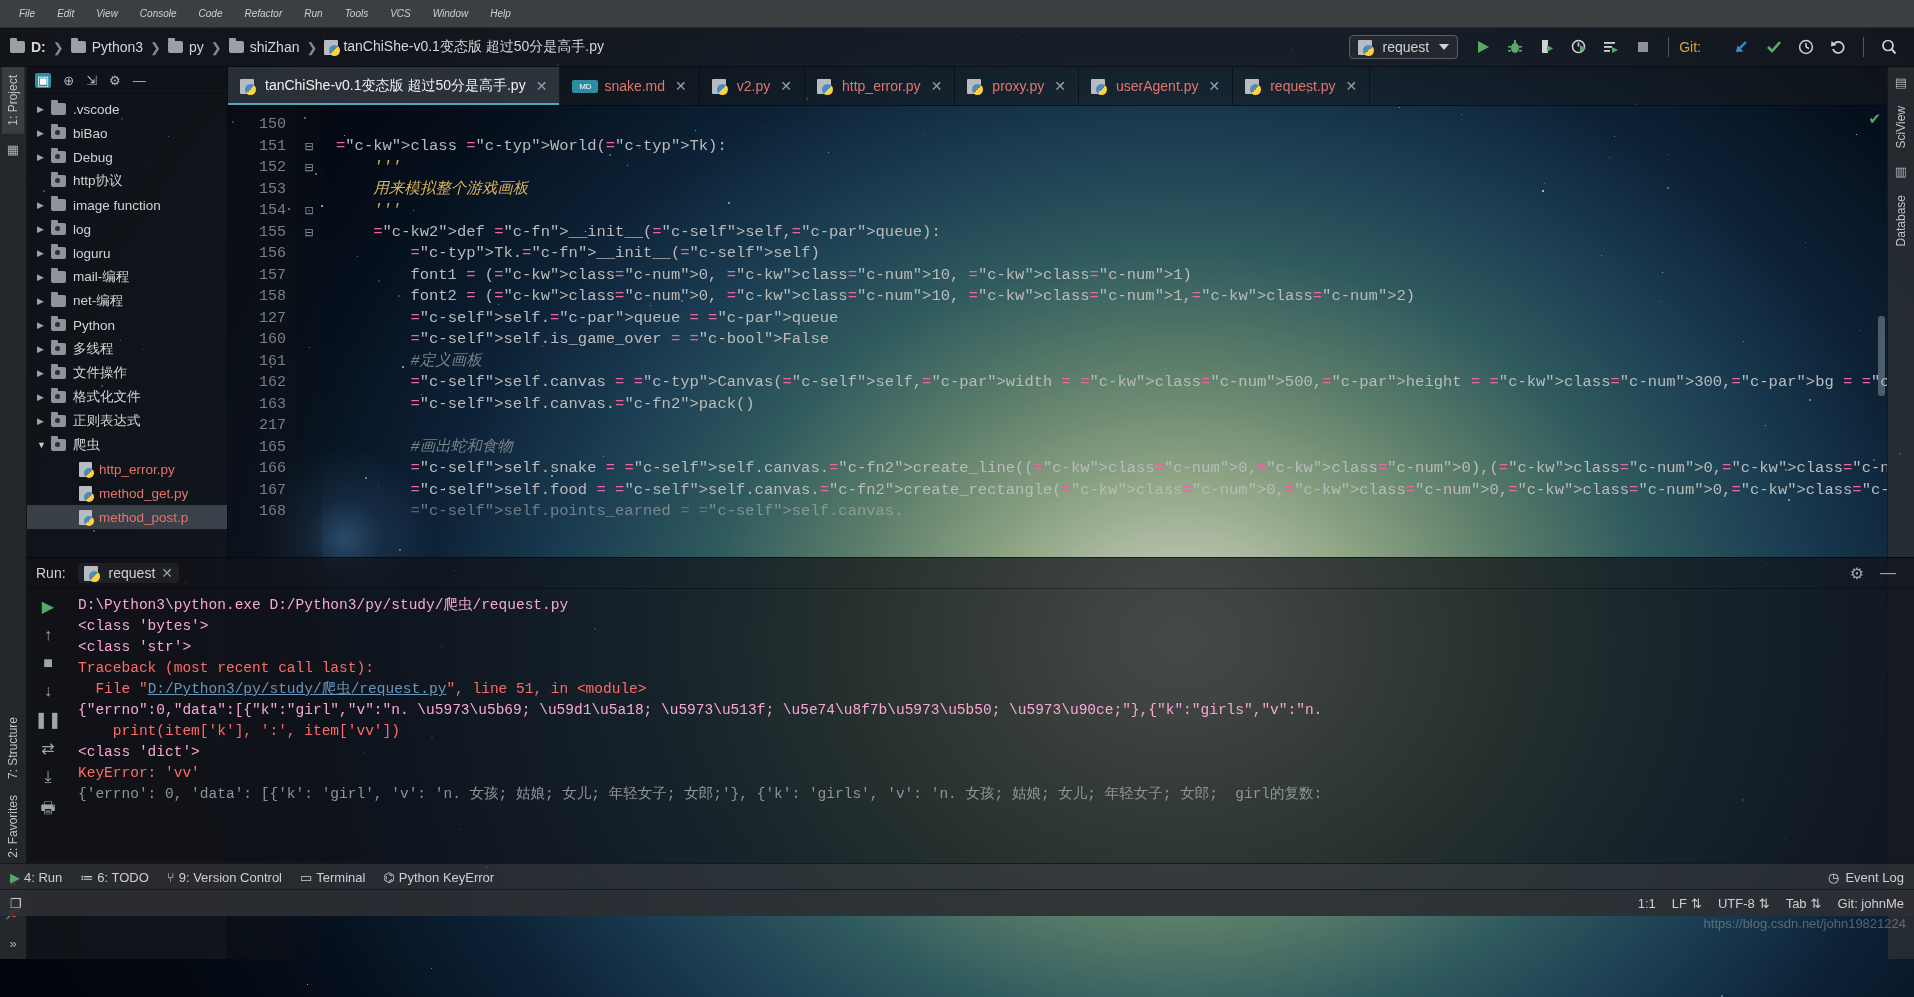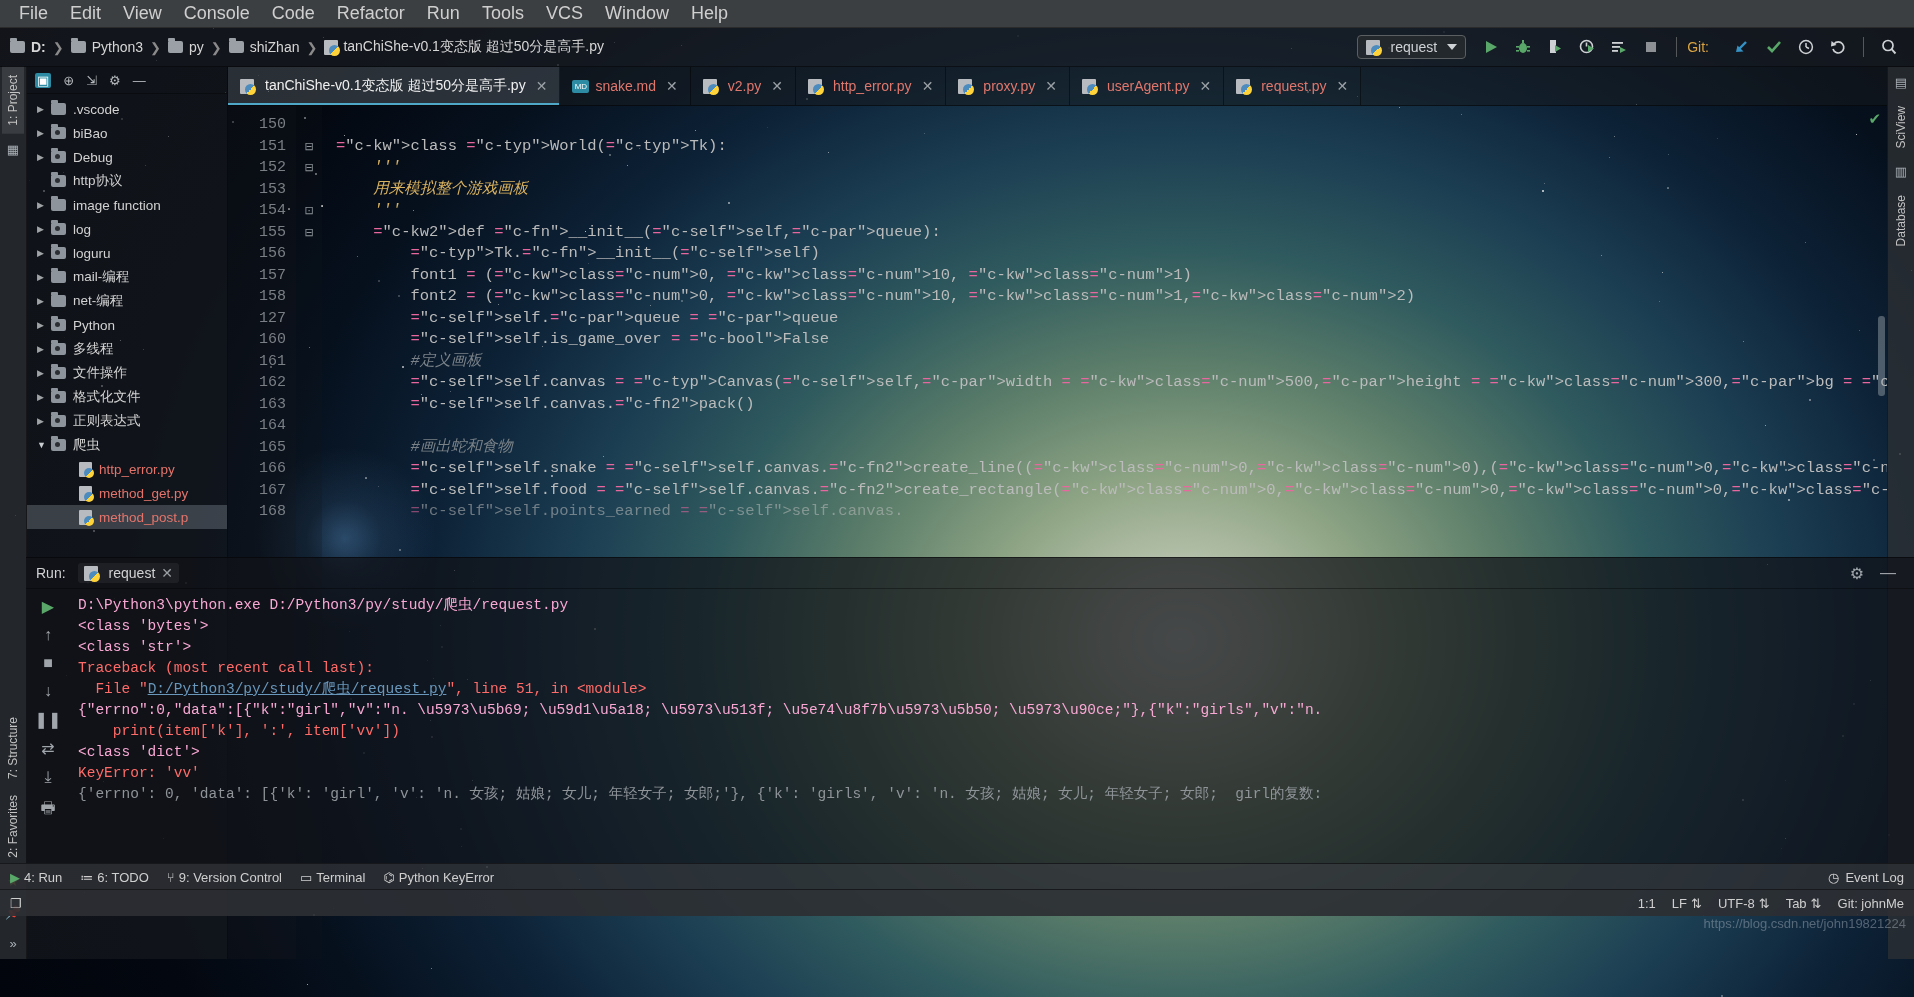--- a/index.html
+++ b/index.html
@@ -25,21 +25,21 @@
   .star{position:absolute;background:#fff;border-radius:50%;}
 
   
   .layer{position:relative;z-index:5;}
 
   
   #menubar{
     height:27px;background:#3c3f41;display:flex;align-items:center;
     padding-left:8px;border-bottom:1px solid #2b2b2b;
   }
-  .menu-item{padding:3px 11px;color:#cfcfcf;font-size:18px;cursor:default;}
+  .menu-item{padding:3px 11px;color:#cfcfcf;font-size:10px;cursor:default;font-style:italic;}
 
   
   #navbar{
     height:38px;display:flex;align-items:center;
     background:rgba(25,28,33,0.72);
     border-bottom:1px solid rgba(0,0,0,0.45);
     padding-left:10px;
   }
   .crumb{display:flex;align-items:center;color:#d6d6d6;font-size:14px;}
   .crumb .sep{color:#8a8a8a;margin:0 7px;font-size:13px;}
@@ -58,21 +58,21 @@
   }
   .navbar-right{margin-left:auto;display:flex;align-items:center;padding-right:10px;gap:2px;}
   .run-config{
     display:flex;align-items:center;gap:6px;border:1px solid #5c5f61;border-radius:4px;
     padding:3px 8px;background:rgba(40,44,48,0.75);margin-right:8px;
   }
   .run-config .label{color:#cfd2d5;font-size:14px;}
   .caret-down{width:0;height:0;border-left:5px solid transparent;border-right:5px solid transparent;border-top:6px solid #cfd2d5;margin-left:4px;}
   .tbtn{width:30px;height:28px;display:flex;align-items:center;justify-content:center;border-radius:3px;}
   .vsep{width:1px;height:20px;background:#55585b;margin:0 8px;}
-  .git-label{color:#d9a441;font-size:14px;margin-right:16px;}
+  .git-label{color:#d9a441;font-size:14px;margin-right:24px;}
 
   
   #main{display:flex;height:892px;}
 
   
   .vstrip{width:26px;background:rgba(44,47,51,0.80);display:flex;flex-direction:column;align-items:center;
           border-right:1px solid rgba(0,0,0,.4);}
   .vtab{writing-mode:vertical-rl;transform:rotate(180deg);font-size:12px;color:#c4c4c4;padding:8px 4px;white-space:nowrap;}
   .vtab.active{background:rgba(255,255,255,.10);}
   .vicon{margin:8px 0;color:#a9b0b6;font-size:13px;}
@@ -95,21 +95,21 @@
     background:linear-gradient(135deg,#4b8bbe 0 50%,#ffd43b 50% 100%);}
   .node.selected{background:rgba(160,170,180,0.30);}
 
   
   #editorcol{flex:1;display:flex;flex-direction:column;min-width:0;}
   #tabs{height:38px;display:flex;align-items:stretch;background:rgba(22,25,30,0.55);border-bottom:1px solid rgba(0,0,0,0.5);}
   .etab{display:flex;align-items:center;gap:6px;padding:0 12px;font-size:14px;color:#e0776d;
         border-right:1px solid rgba(0,0,0,0.45);white-space:nowrap;}
   .etab.active{background:rgba(120,130,140,0.28);box-shadow:inset 0 -2px 0 #4fa8c7;color:#f0f0f0;}
   .etab .x{color:#9aa0a5;font-size:14px;margin-left:4px;}
-  .md-ico{width:17px;height:13px;background:#2d8ca3;border-radius:2px;color:#fff;font-size:8px;
+  .md-ico{width:26px;height:13px;background:#2d8ca3;border-radius:2px;color:#fff;font-size:8px;
           display:flex;align-items:center;justify-content:center;font-family:"Liberation Sans",sans-serif;flex:none;}
 
   
   #editorbody{flex:1;display:flex;position:relative;min-height:0;}
   #gutter{width:58px;text-align:right;padding:8px 10px 0 0;color:#7a7f85;font-family:"Liberation Mono",monospace;font-size:15px;line-height:21.5px;
           background:rgba(20,23,28,0.40);flex:none;}
   #foldcol{width:26px;padding-top:8px;flex:none;background:rgba(20,23,28,0.22);}
   .foldmark{height:21.5px;color:#8d9398;font-size:11px;text-align:center;line-height:21.5px;}
   #code{flex:1;padding:8px 0 0 14px;font-family:"Liberation Mono",monospace;font-size:15.5px;line-height:21.5px;white-space:pre;overflow:hidden;}
   .c-cmt{color:#7a8288;font-style:italic;} .c-doc{color:#d9b25f;font-style:italic;}
@@ -589,21 +589,21 @@
             <div>154</div>
             <div>155</div>
             <div>156</div>
             <div>157</div>
             <div>158</div>
             <div>127</div>
             <div>160</div>
             <div>161</div>
             <div>162</div>
             <div>163</div>
-            <div>164</div>
+            <div>217</div>
             <div>165</div>
             <div>166</div>
             <div>167</div>
             <div>168</div>
           </div>
         <div id="foldcol">
             <div class="foldmark"></div>
             <div class="foldmark">⊟</div>
             <div class="foldmark">⊟</div>
             <div class="foldmark"></div>

